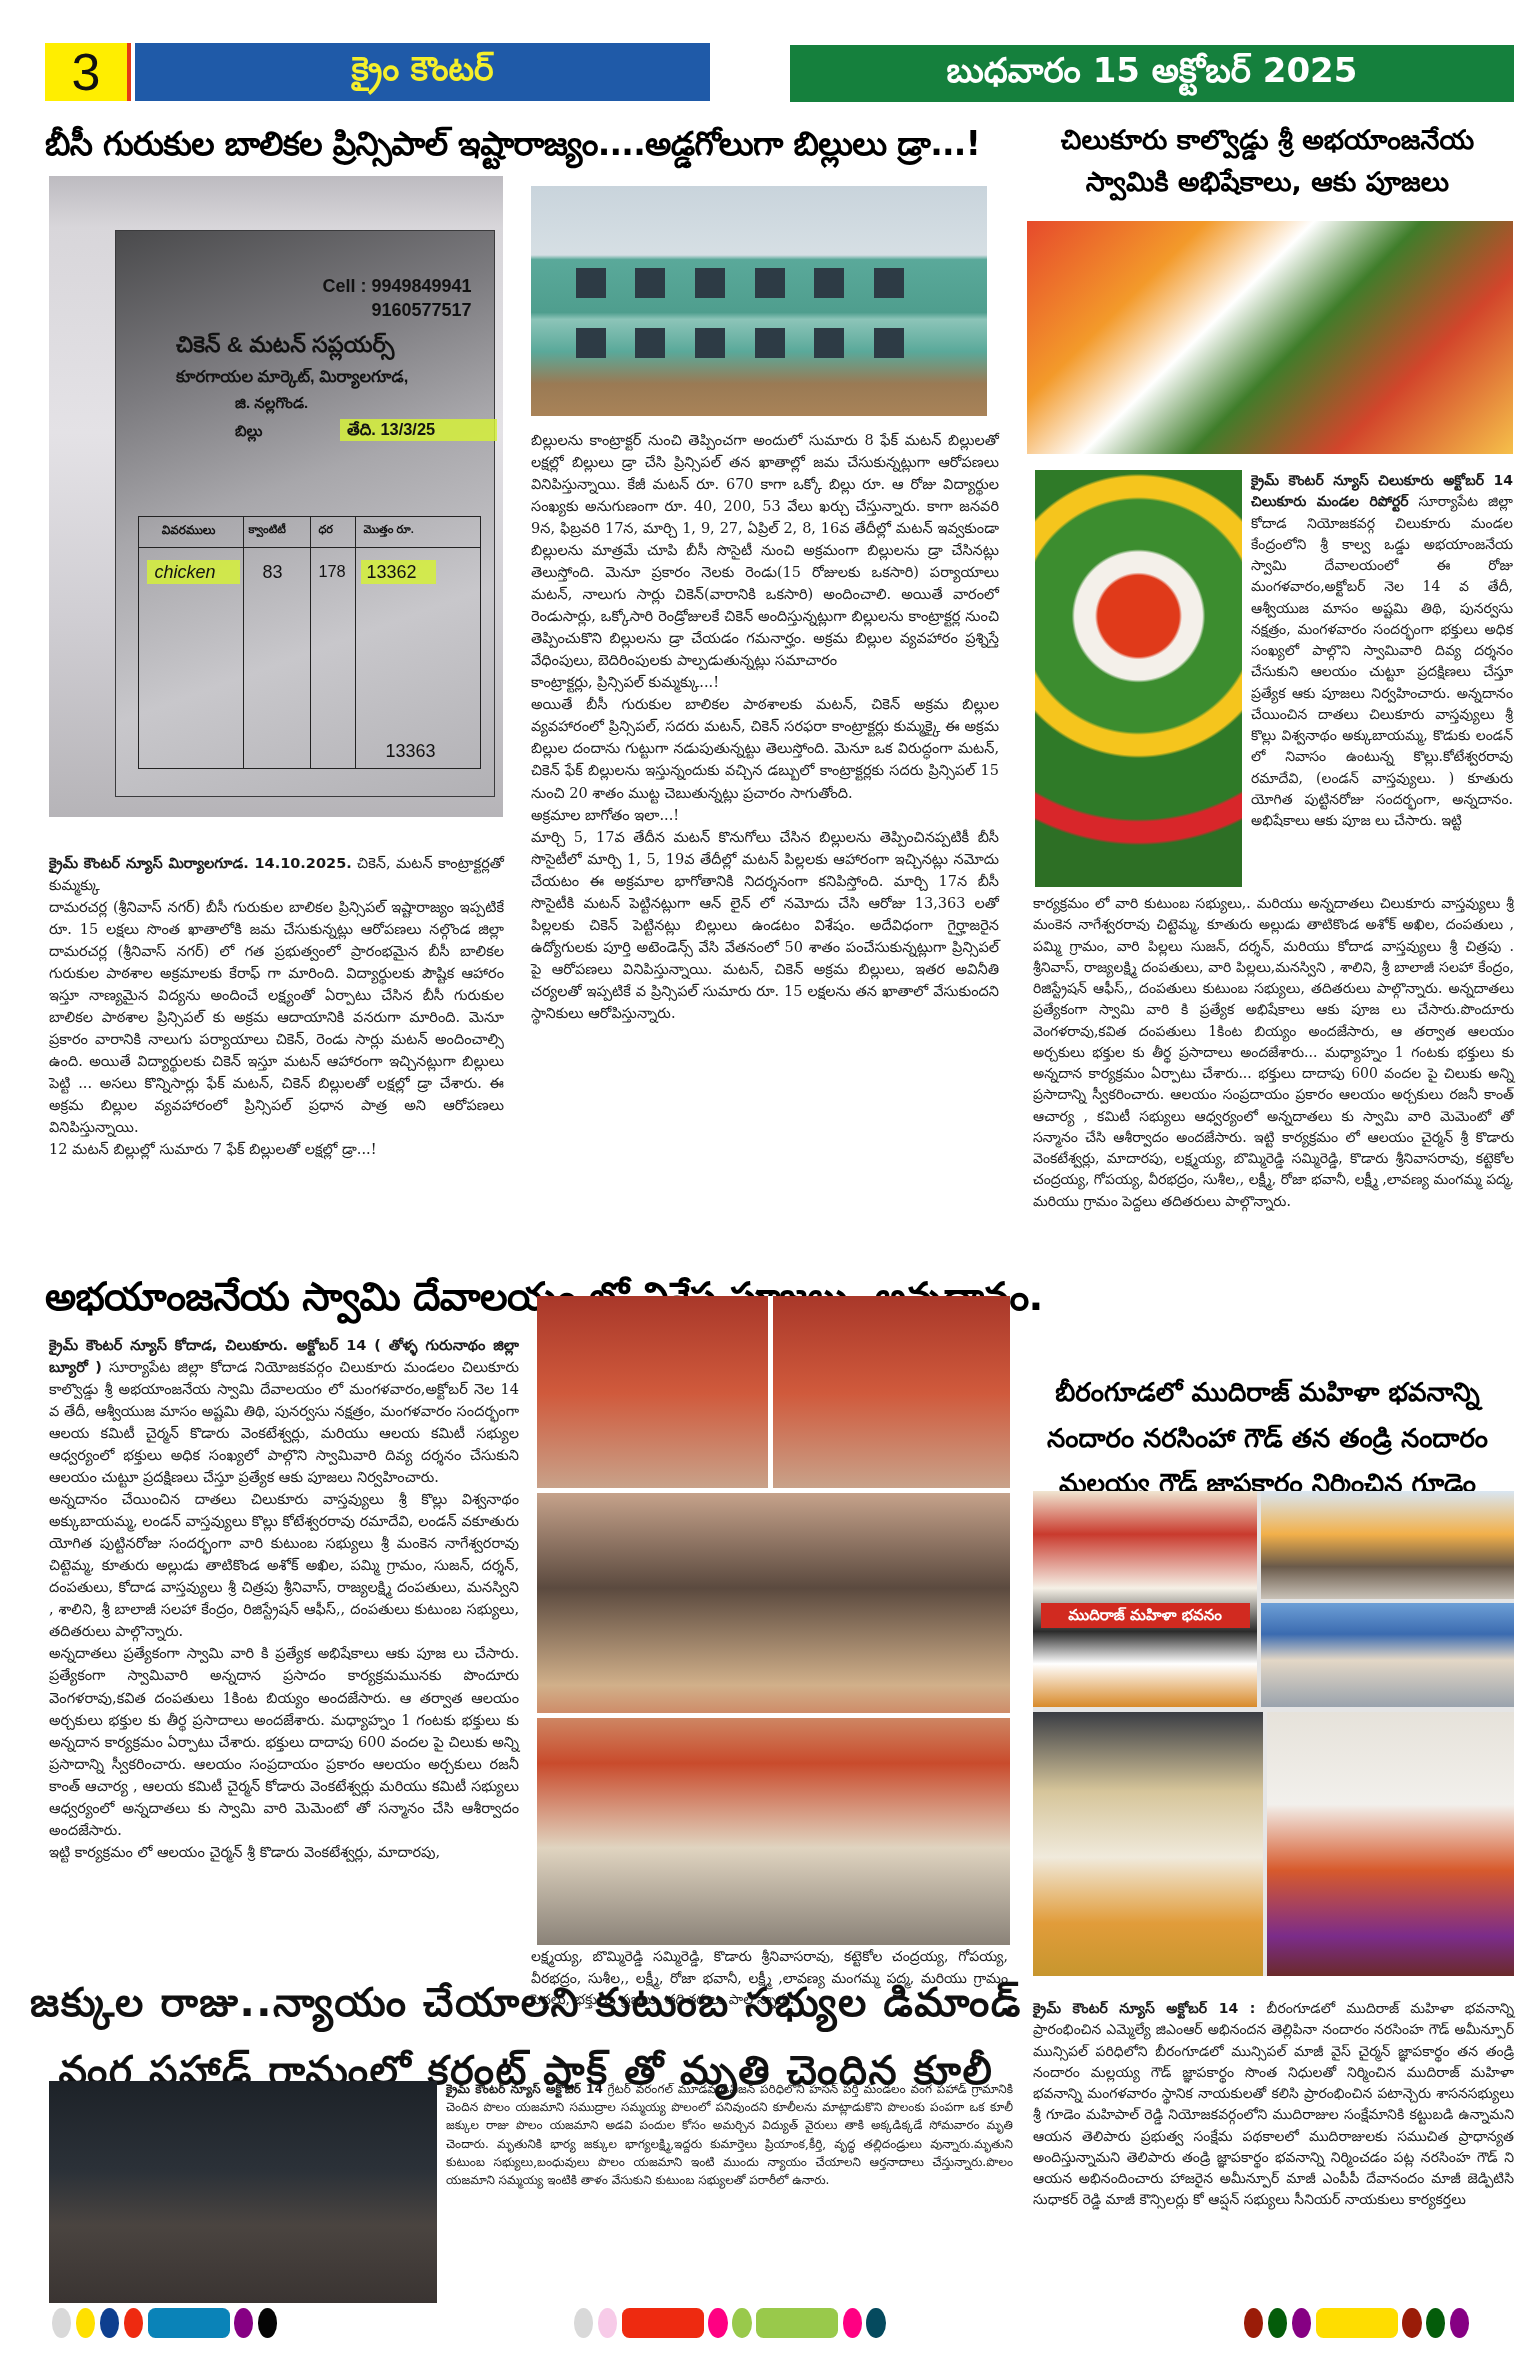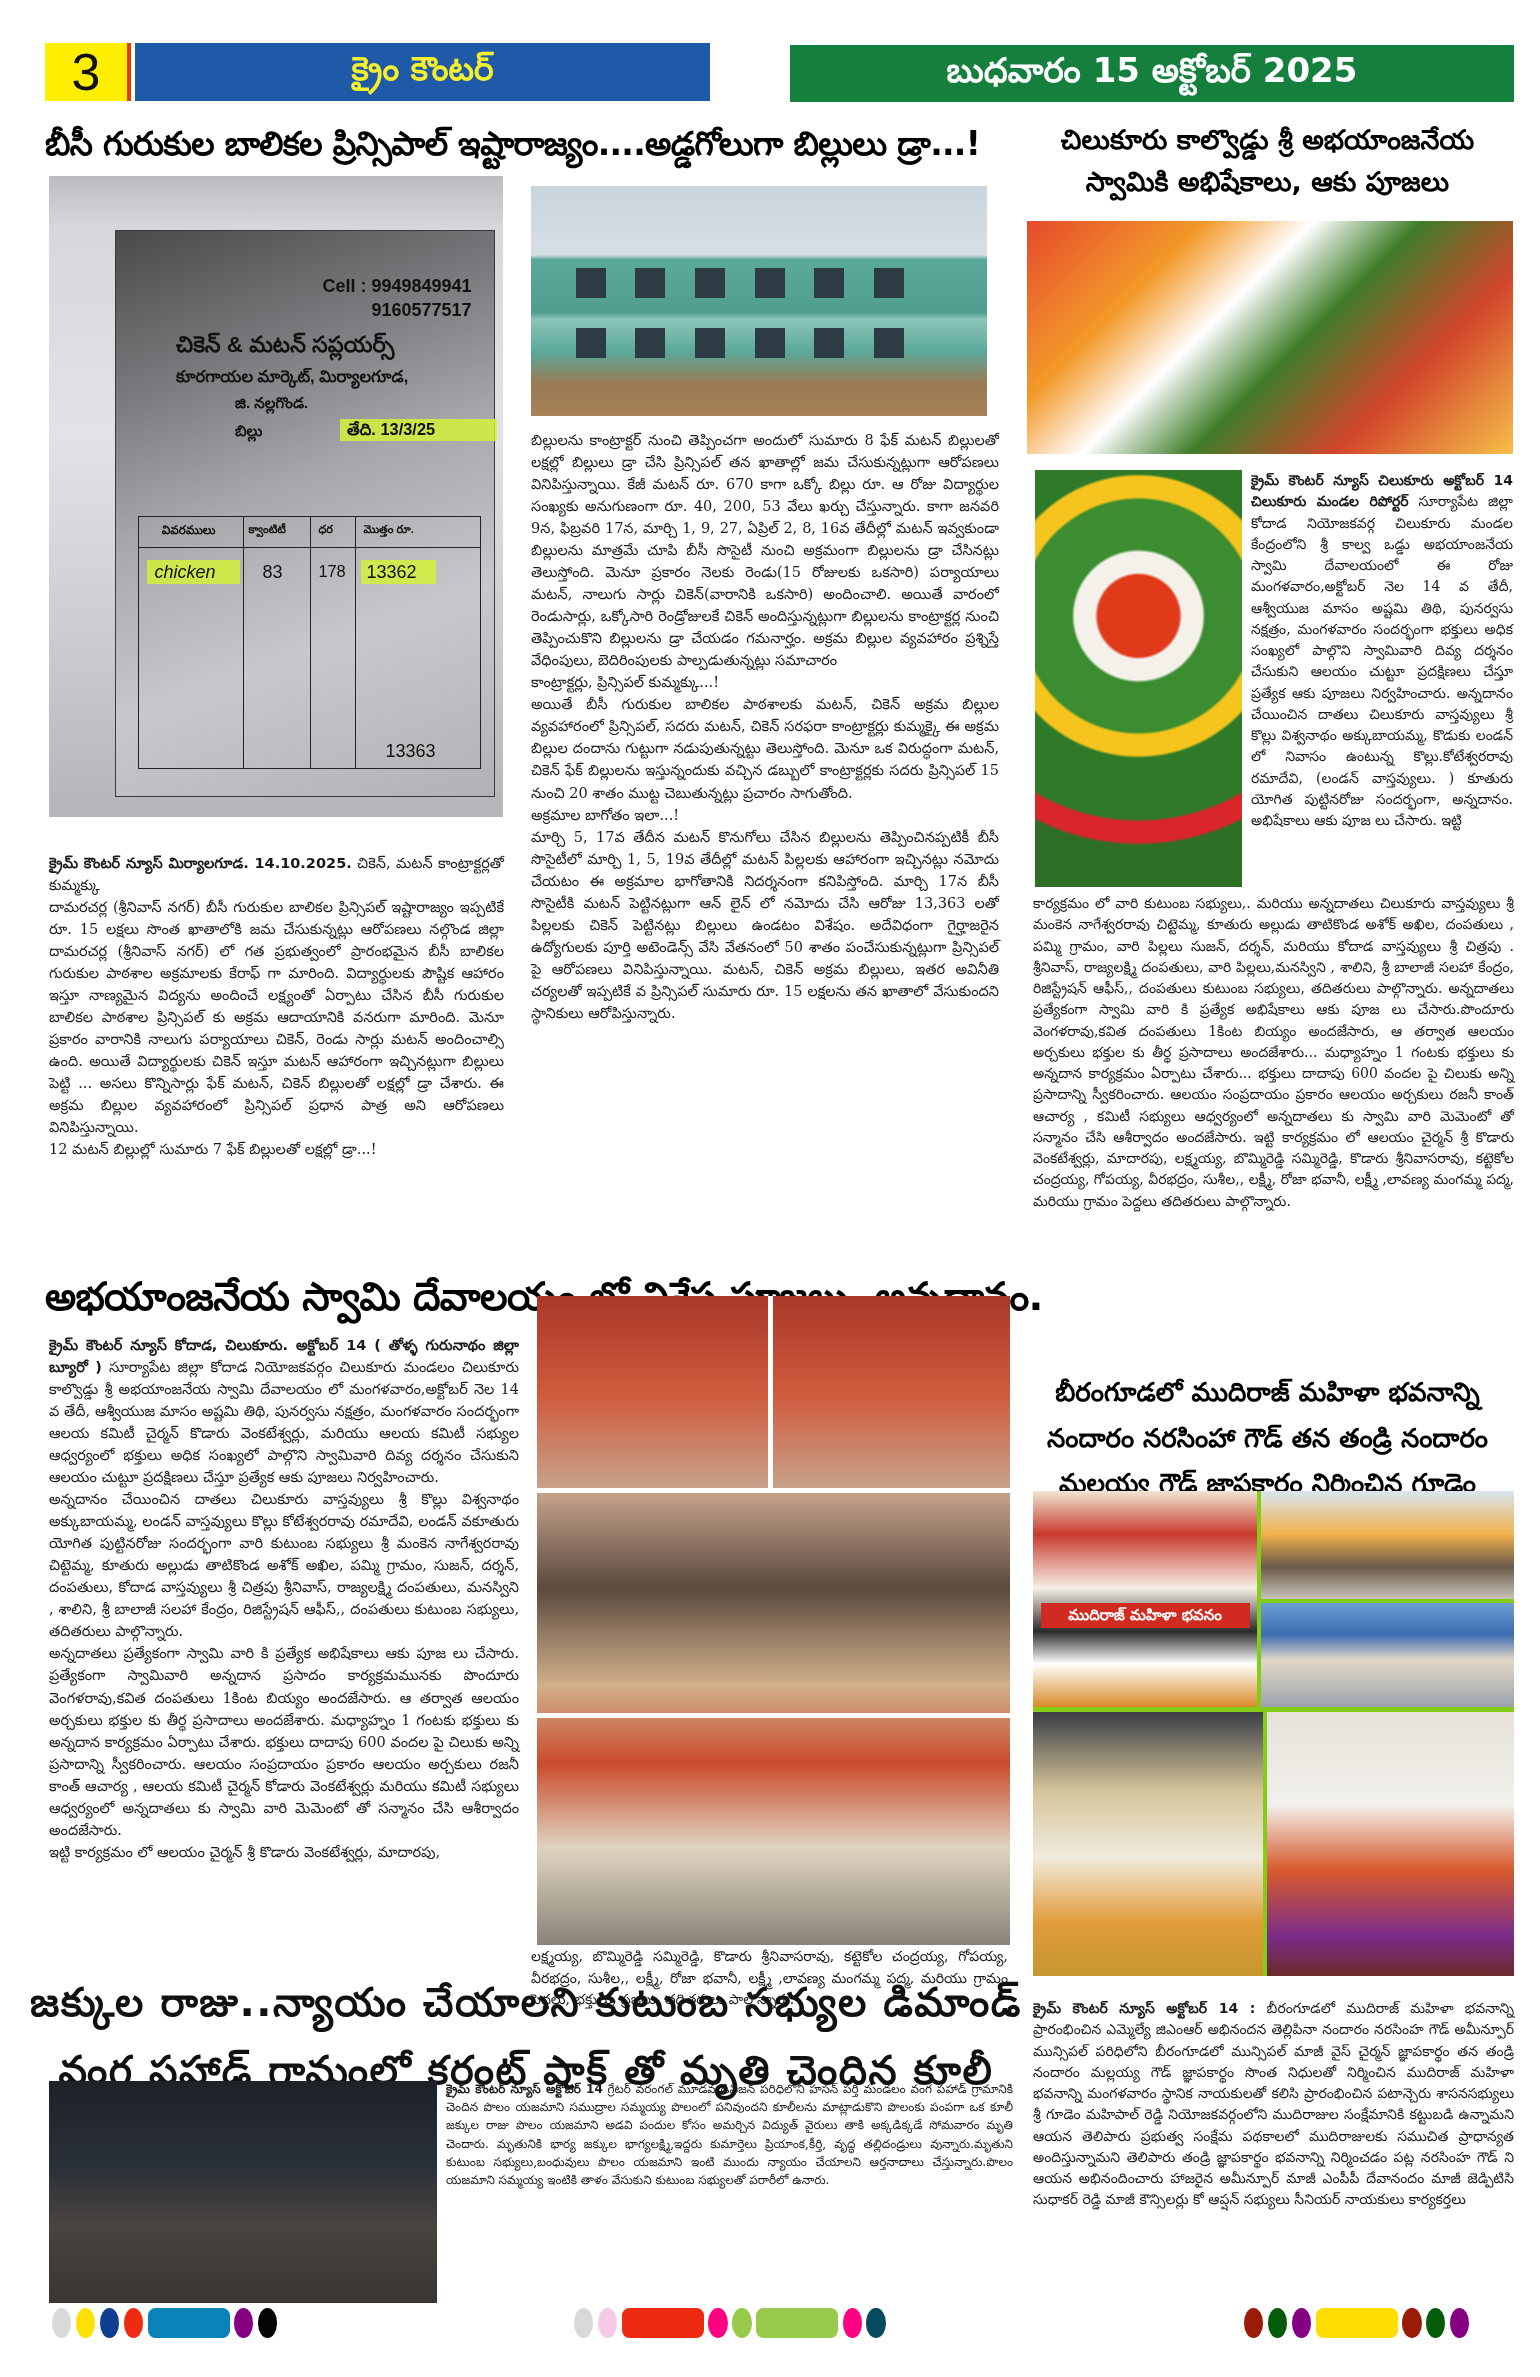--- a/index.html
+++ b/index.html
@@ -32,21 +32,21 @@
 
   .school-photo { left: 531px; top: 186px; width: 456px; height: 230px; background: linear-gradient(180deg,#c9d4dc 0%,#d6dfe4 30%,#5aa99a 32%,#4f9e8e 55%,#8cc4b8 58%,#5aa99a 72%,#9a7a54 86%,#a98358 100%); }
   .school-win { position:absolute; background:#2d3b45; }
 
   .temple-top { left: 1027px; top: 221px; width: 486px; height: 233px; background: linear-gradient(135deg,#e64a2c 0%,#f39a2a 25%,#ffffff 40%,#3f7d2a 55%,#d2452b 75%,#f6c04a 100%); }
   .temple-idol { left: 1035px; top: 470px; width: 207px; height: 417px; background: radial-gradient(circle at 50% 35%,#e03a1a 0 14%,#f4f0ea 15% 22%,#3c8d2f 23% 40%,#f5c51d 41% 48%,#2f7a28 49% 70%,#d8262a 71% 78%,#2d6f25 79%); }
 
   .collage-photo { left: 537px; top: 1296px; width: 473px; height: 649px; background: linear-gradient(180deg,#a9382a 0%,#d05a3c 15%,#c8a48c 30%,#5b4a3f 45%,#d1b08a 60%,#c94b2c 72%,#e0d4c0 85%,#8a8278 100%); }
   .collage-div { position:absolute; background:#ffffff; }
 
-  .bhavan-photo { left: 1033px; top: 1491px; width: 481px; height: 485px; background: #84cc16; }
+  .bhavan-photo { left: 1033px; top: 1491px; width: 481px; height: 485px; background: #e5e5e5; }
   .bh-tile { position:absolute; }
 
   .night-photo { left: 49px; top: 2081px; width: 388px; height: 222px; background: linear-gradient(180deg,#1d2228 0%,#2b3138 40%,#4a4440 65%,#3a3432 100%); }
 
   .h-center2 { left: 45px; top: 1273px; width: 969px; font-size: 39px; text-align: center; letter-spacing: -0.7px; }
   .h-right2 { left: 1025px; top: 1370px; width: 485px; font-size: 26px; text-align: center; white-space: normal; line-height: 1.75; }
   .h-bottom { left: 30px; top: 1968px; width: 992px; font-family:"DejaVu Sans", sans-serif; font-size: 40px; text-align:center; white-space: normal; line-height: 1.7; font-weight: bold; letter-spacing: 1.5px; }
 
   .caption-under { left: 531px; top: 1946px; width: 477px; font-size: 14px; line-height: 1.55; }
 

